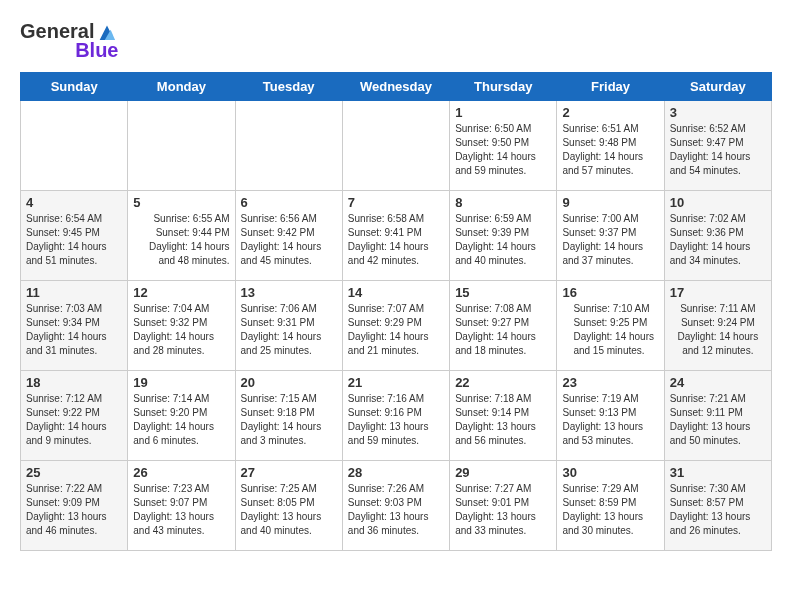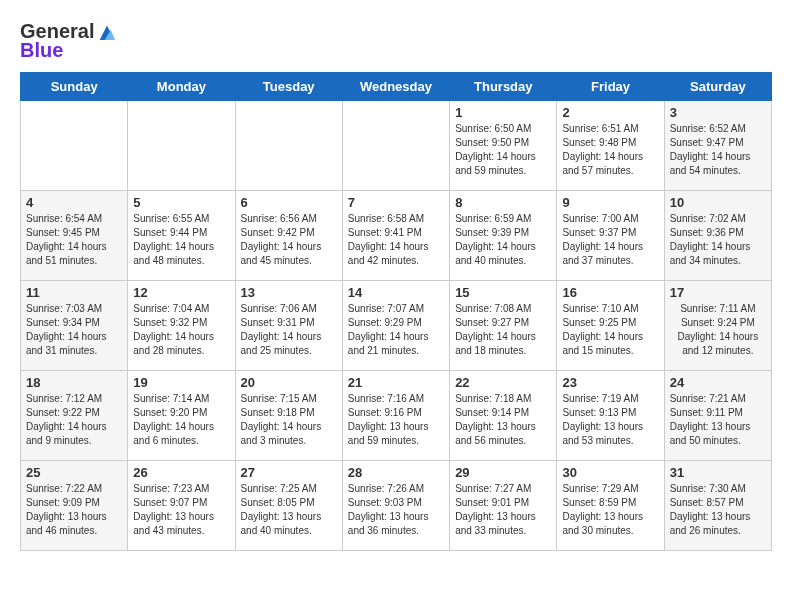--- a/index.html
+++ b/index.html
@@ -71,21 +71,21 @@
     }
     .empty-cell {
       background: #fff !important;
     }
   </style>
 </head>
 <body>
 
 <div class="header">
   <div class="logo">
-  <div style="display:flex;flex-direction:column;align-items:flex-start;">
+  <div style="display:flex;flex-direction:column;align-items:flex-end;">
     <div style="display:flex;align-items:center;">
       <div style="font-size:20px;font-weight:bold;color:#333;">General</div>
       <svg width="22" height="22" viewBox="0 0 30 30" xmlns="http://www.w3.org/2000/svg" style="margin-left:2px;">
         <polygon points="5,26 15,6 25,26" fill="#1a6bbf"></polygon>
         <polygon points="12,26 20,12 26,26" fill="#6bb8f0"></polygon>
       </svg>
     </div>
     <div style="font-size:20px;font-weight:bold;color:#6d28d9;margin-top:-4px;">Blue</div>
   </div>
 </div>
@@ -134,21 +134,21 @@
       </tr>
       <tr class="week-row">
         <td>
           <div class="day-number">4</div>
           <div class="day-info" style="white-space: pre-line;">Sunrise: 6:54 AM
 Sunset: 9:45 PM
 Daylight: 14 hours and 51 minutes.</div>
         </td>
         <td>
           <div class="day-number">5</div>
-          <div class="day-info" style="white-space: pre-line;">Sunrise: 6:55 AM
+          <div class="day-info" style="white-space: pre-line; text-align: right;">Sunrise: 6:55 AM
 Sunset: 9:44 PM
 Daylight: 14 hours and 48 minutes.</div>
         </td>
         <td>
           <div class="day-number">6</div>
           <div class="day-info" style="white-space: pre-line;">Sunrise: 6:56 AM
 Sunset: 9:42 PM
 Daylight: 14 hours and 45 minutes.</div>
         </td>
         <td>
@@ -202,21 +202,21 @@
 Daylight: 14 hours and 21 minutes.</div>
         </td>
         <td>
           <div class="day-number">15</div>
           <div class="day-info" style="white-space: pre-line;">Sunrise: 7:08 AM
 Sunset: 9:27 PM
 Daylight: 14 hours and 18 minutes.</div>
         </td>
         <td>
           <div class="day-number">16</div>
-          <div class="day-info" style="white-space: pre-line;">Sunrise: 7:10 AM
+          <div class="day-info" style="white-space: pre-line; margin-left: 11px;">Sunrise: 7:10 AM
 Sunset: 9:25 PM
 Daylight: 14 hours and 15 minutes.</div>
         </td>
         <td>
           <div class="day-number">17</div>
           <div class="day-info" style="white-space: pre-line; text-align: center;">Sunrise: 7:11 AM
 Sunset: 9:24 PM
 Daylight: 14 hours and 12 minutes.</div>
         </td>
       </tr>

